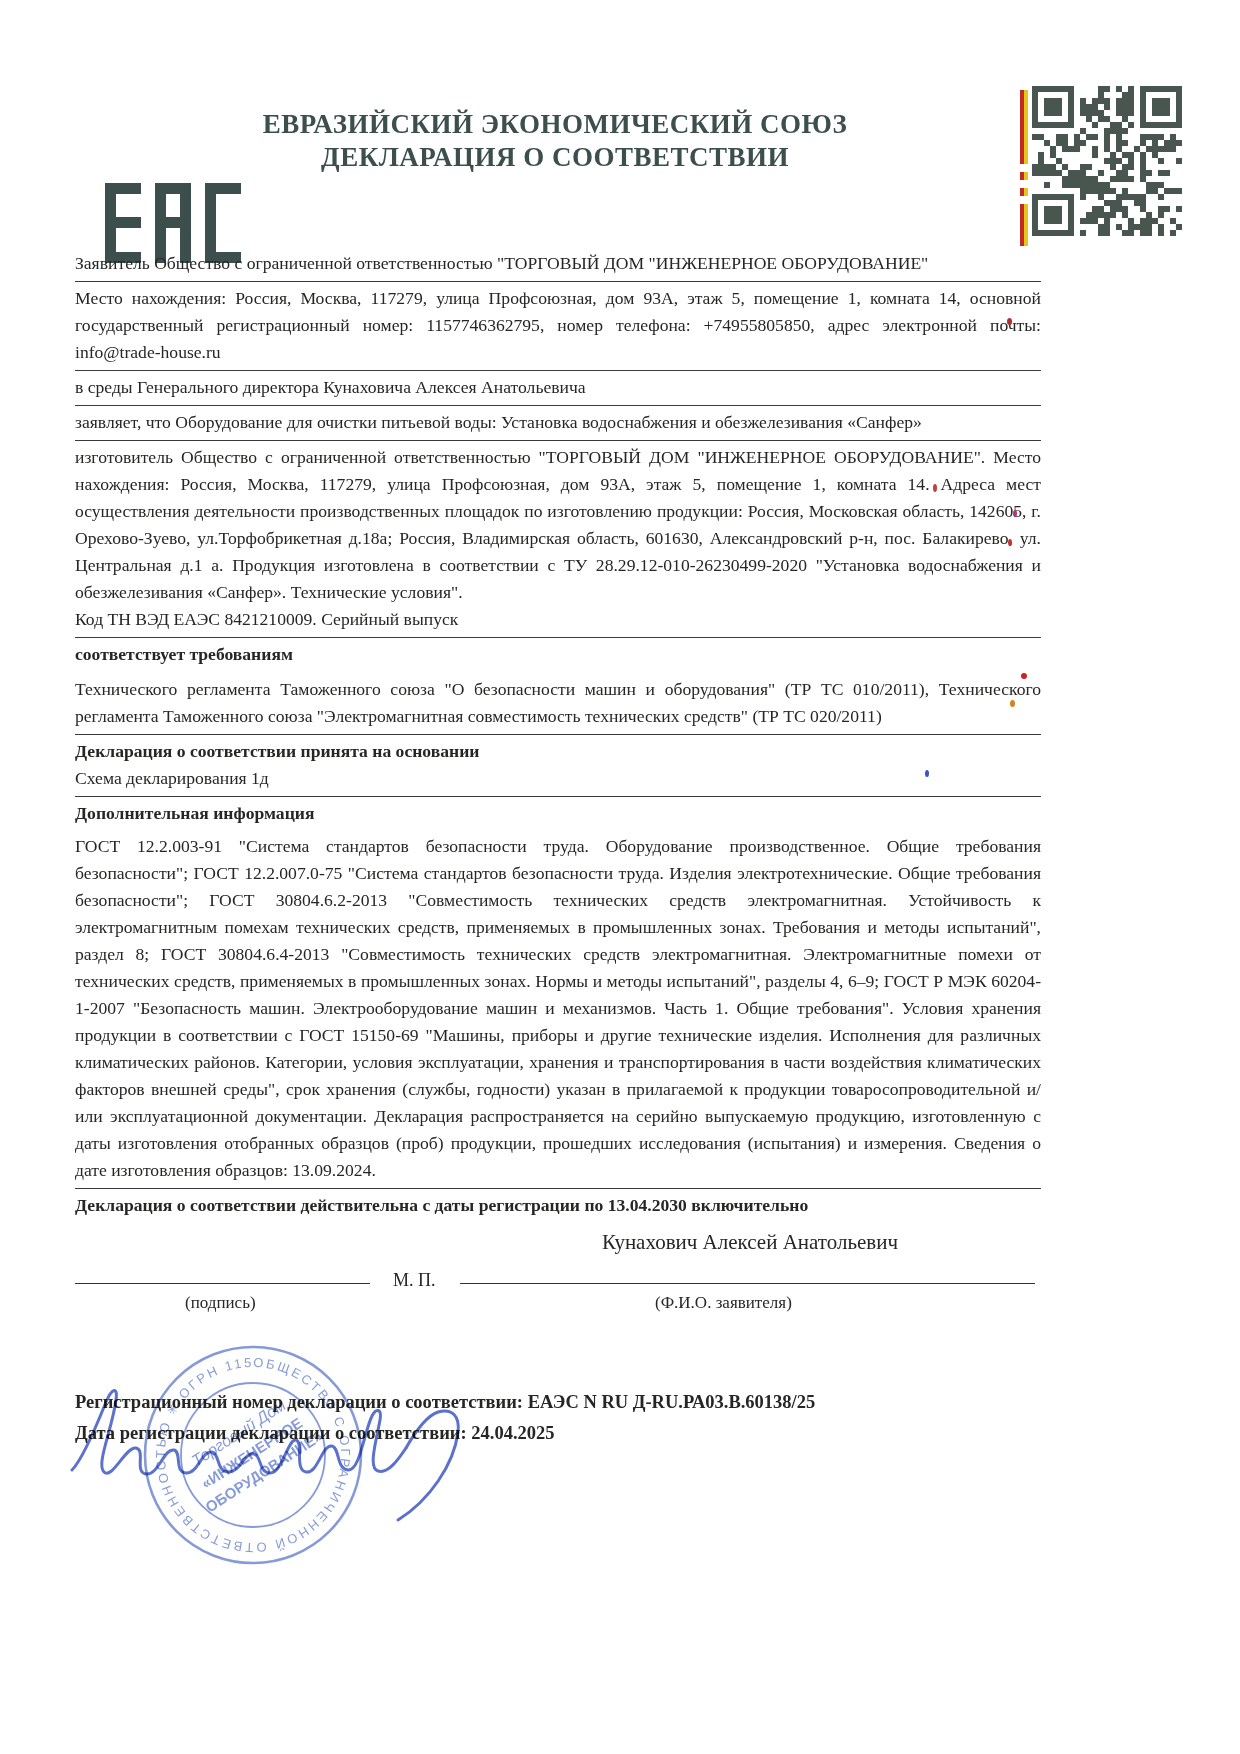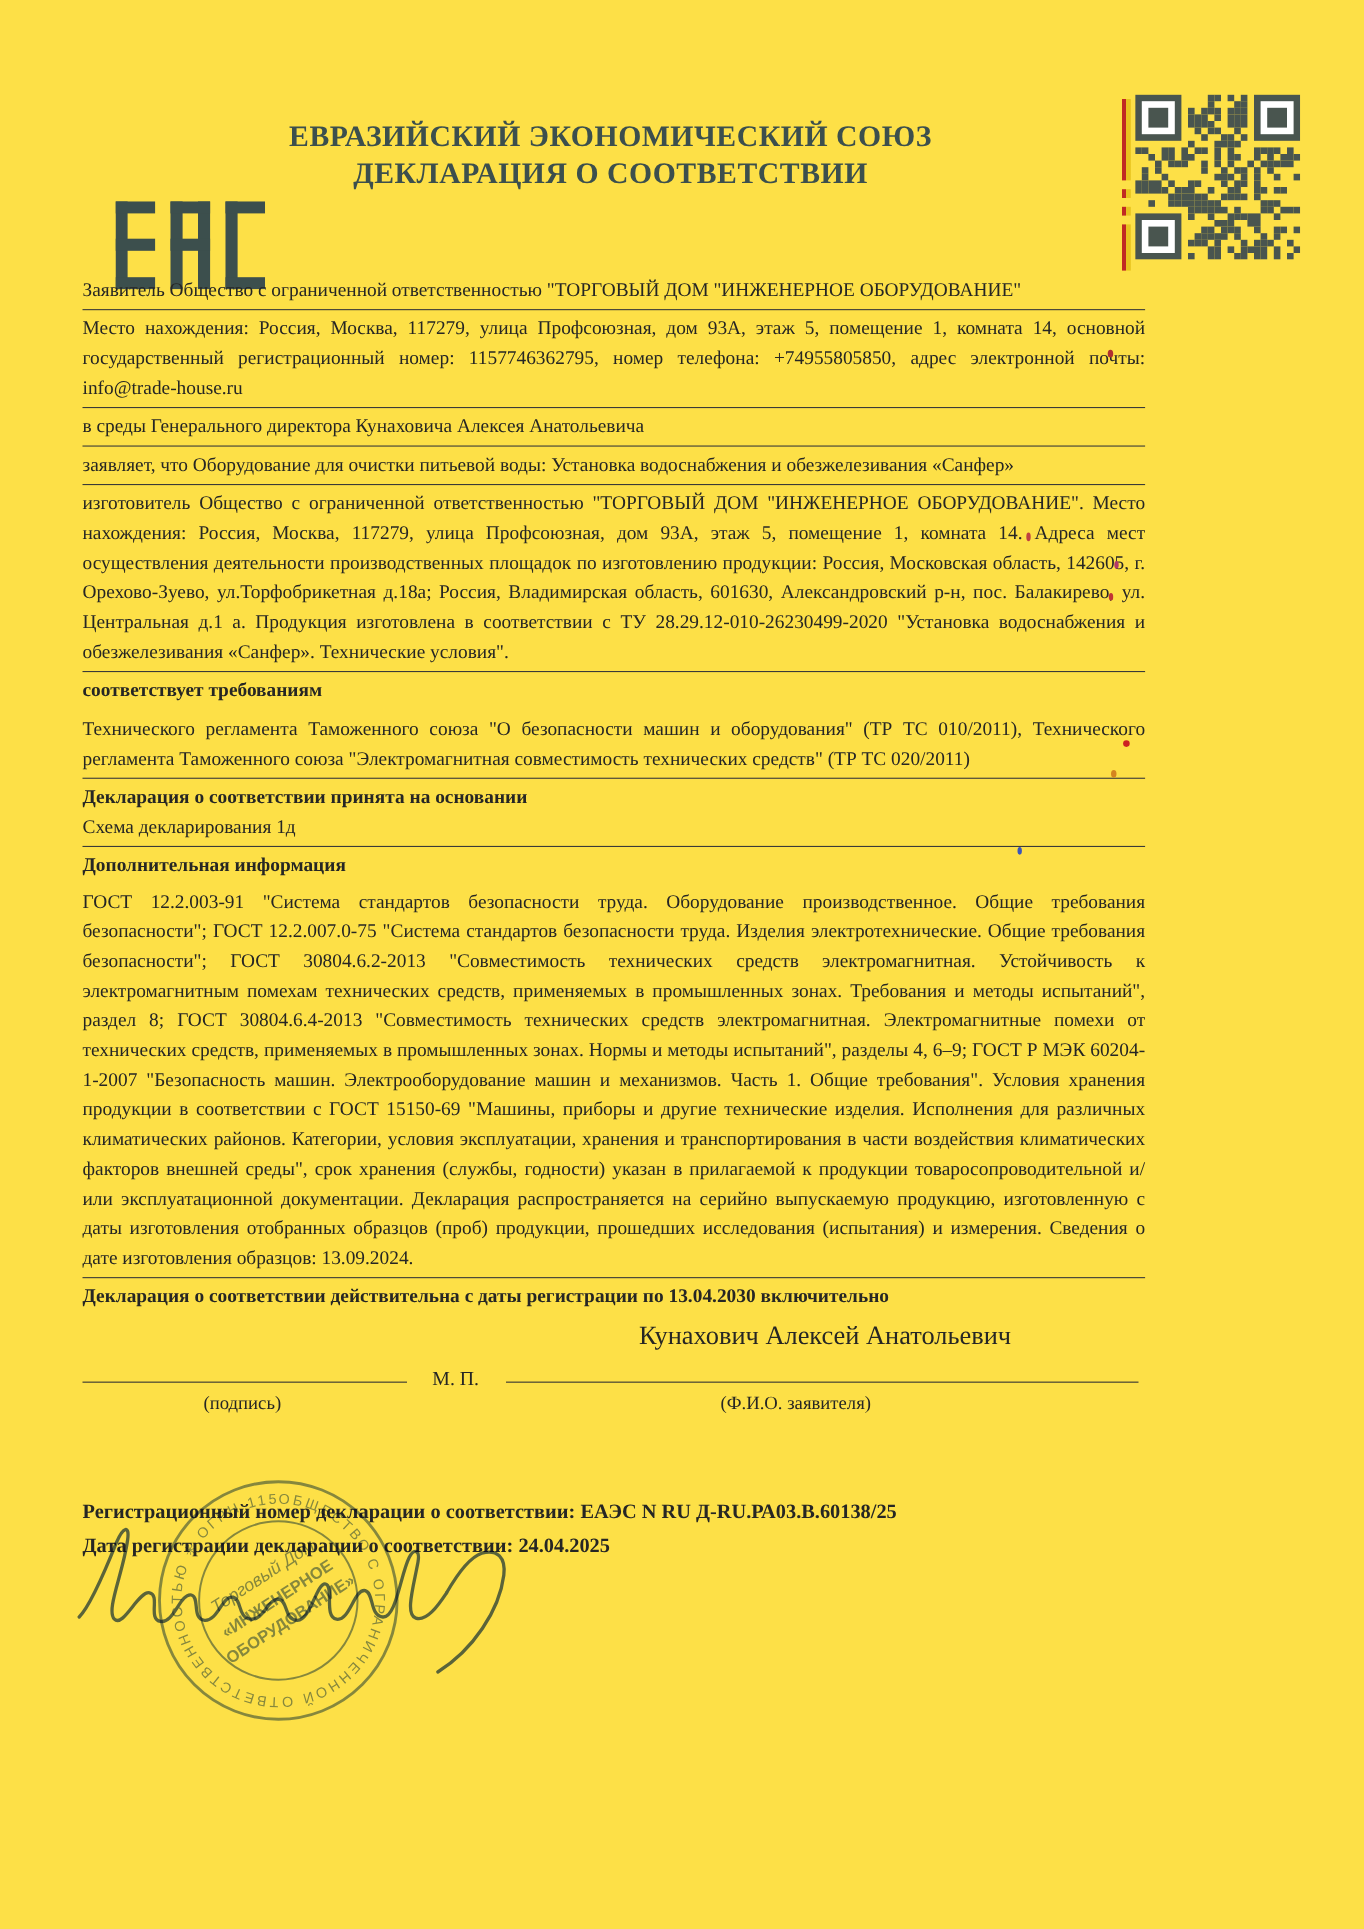--- a/index.html
+++ b/index.html
@@ -1,37 +1,37 @@
 <!DOCTYPE html>
 <html style="--accent: #3c4f4d;"><head>
 <meta charset="utf-8">
 <style>
   html,body{margin:0;padding:0;background:#e8e8e8;}
-  .page{position:relative;width:1240px;height:1754px;background:#fde047;
+  .page{position:relative;width:1240px;height:1754px;background:#ffffff;
         font-family:"Liberation Serif",serif;color:#262624;overflow:hidden;}
   
   .doc-title{position:absolute;left:140px;top:108px;width:830px;text-align:center;
              color:var(--accent);font-weight:bold;font-size:27px;line-height:33px;letter-spacing:.5px;}
   .eac-logo{position:absolute;left:105px;top:183px;width:136px;height:80px;}
   .qr-box{position:absolute;left:1032px;top:86px;width:150px;height:150px;}
   .qr-stripe-seg{position:absolute;width:8px;
       background:linear-gradient(to right,#c02a23 0 46%,#e8c41e 46% 100%);}
   
   .content{position:absolute;left:75px;top:250px;width:966px;font-size:17.6px;line-height:27px;}
   .content p{margin:0;text-align:justify;}
   .content p.nojust{text-align:left;}
   .lbl{font-weight:normal;}
   .heading{font-weight:bold;text-align:left;}
   hr.sep{border:none;border-top:1.5px solid #3a3a38;margin:4px 0 3px 0;}
   
   .sig-zone{position:relative;height:168px;}
   .sig-line{position:absolute;border-top:1.5px solid #333;}
   .sig-caption{position:absolute;font-size:17px;}
   .mp{position:absolute;left:318px;top:36px;font-size:18px;margin-top:12px;}
-  .fio{position:absolute;left:390px;top:10px;width:570px;text-align:center;font-size:24px;}
+  .fio{position:absolute;left:390px;top:10px;width:570px;text-align:center;font-size:21px;}
   .stamp-svg{position:absolute;left:140px;top:1342px;width:226px;height:226px;
              mix-blend-mode:multiply;opacity:.62;}
   .signature-svg{position:absolute;left:68px;top:1372px;width:430px;height:170px;
              mix-blend-mode:multiply;}
   
   .reg-lines{font-weight:bold;font-size:18.5px;line-height:31px;}
   
   .speck{position:absolute;border-radius:50%;}
 </style>
 </head>
@@ -312,20 +312,21 @@
     <p class="nojust"><span class="lbl">в среды</span>
       <span>Генерального директора Кунаховича Алексея Анатольевича</span></p>
     <hr class="sep">
 
     <p><span class="lbl">заявляет, что</span>
       <span>Оборудование для очистки питьевой воды: Установка водоснабжения и обезжелезивания «Санфер»</span></p>
     <hr class="sep">
 
     <p><span class="lbl">изготовитель</span>
       <span>Общество с ограниченной ответственностью "ТОРГОВЫЙ ДОМ "ИНЖЕНЕРНОЕ ОБОРУДОВАНИЕ". Место нахождения: Россия, Москва, 117279, улица Профсоюзная, дом 93А, этаж 5, помещение 1, комната 14. Адреса мест осуществления деятельности производственных площадок по изготовлению продукции: Россия, Московская область, 142605, г. Орехово-Зуево, ул.Торфобрикетная д.18а; Россия, Владимирская область, 601630, Александровский р-н, пос. Балакирево, ул. Центральная д.1 а. Продукция изготовлена в соответствии с ТУ 28.29.12-010-26230499-2020 "Установка водоснабжения и обезжелезивания «Санфер». Технические условия".</span></p>
+    <p class="nojust">Код ТН ВЭД ЕАЭС 8421210009. Серийный выпуск</p>
     <hr class="sep">
 
     <p class="heading">соответствует требованиям</p>
     <p style="margin-top:8px;">Технического регламента Таможенного союза "О безопасности машин и оборудования" (ТР ТС 010/2011), Технического регламента Таможенного союза "Электромагнитная совместимость технических средств" (ТР ТС 020/2011)</p>
     <hr class="sep">
 
     <p class="heading">Декларация о соответствии принята на основании</p>
     <p class="nojust">Схема декларирования 1д</p>
     <hr class="sep">
 

